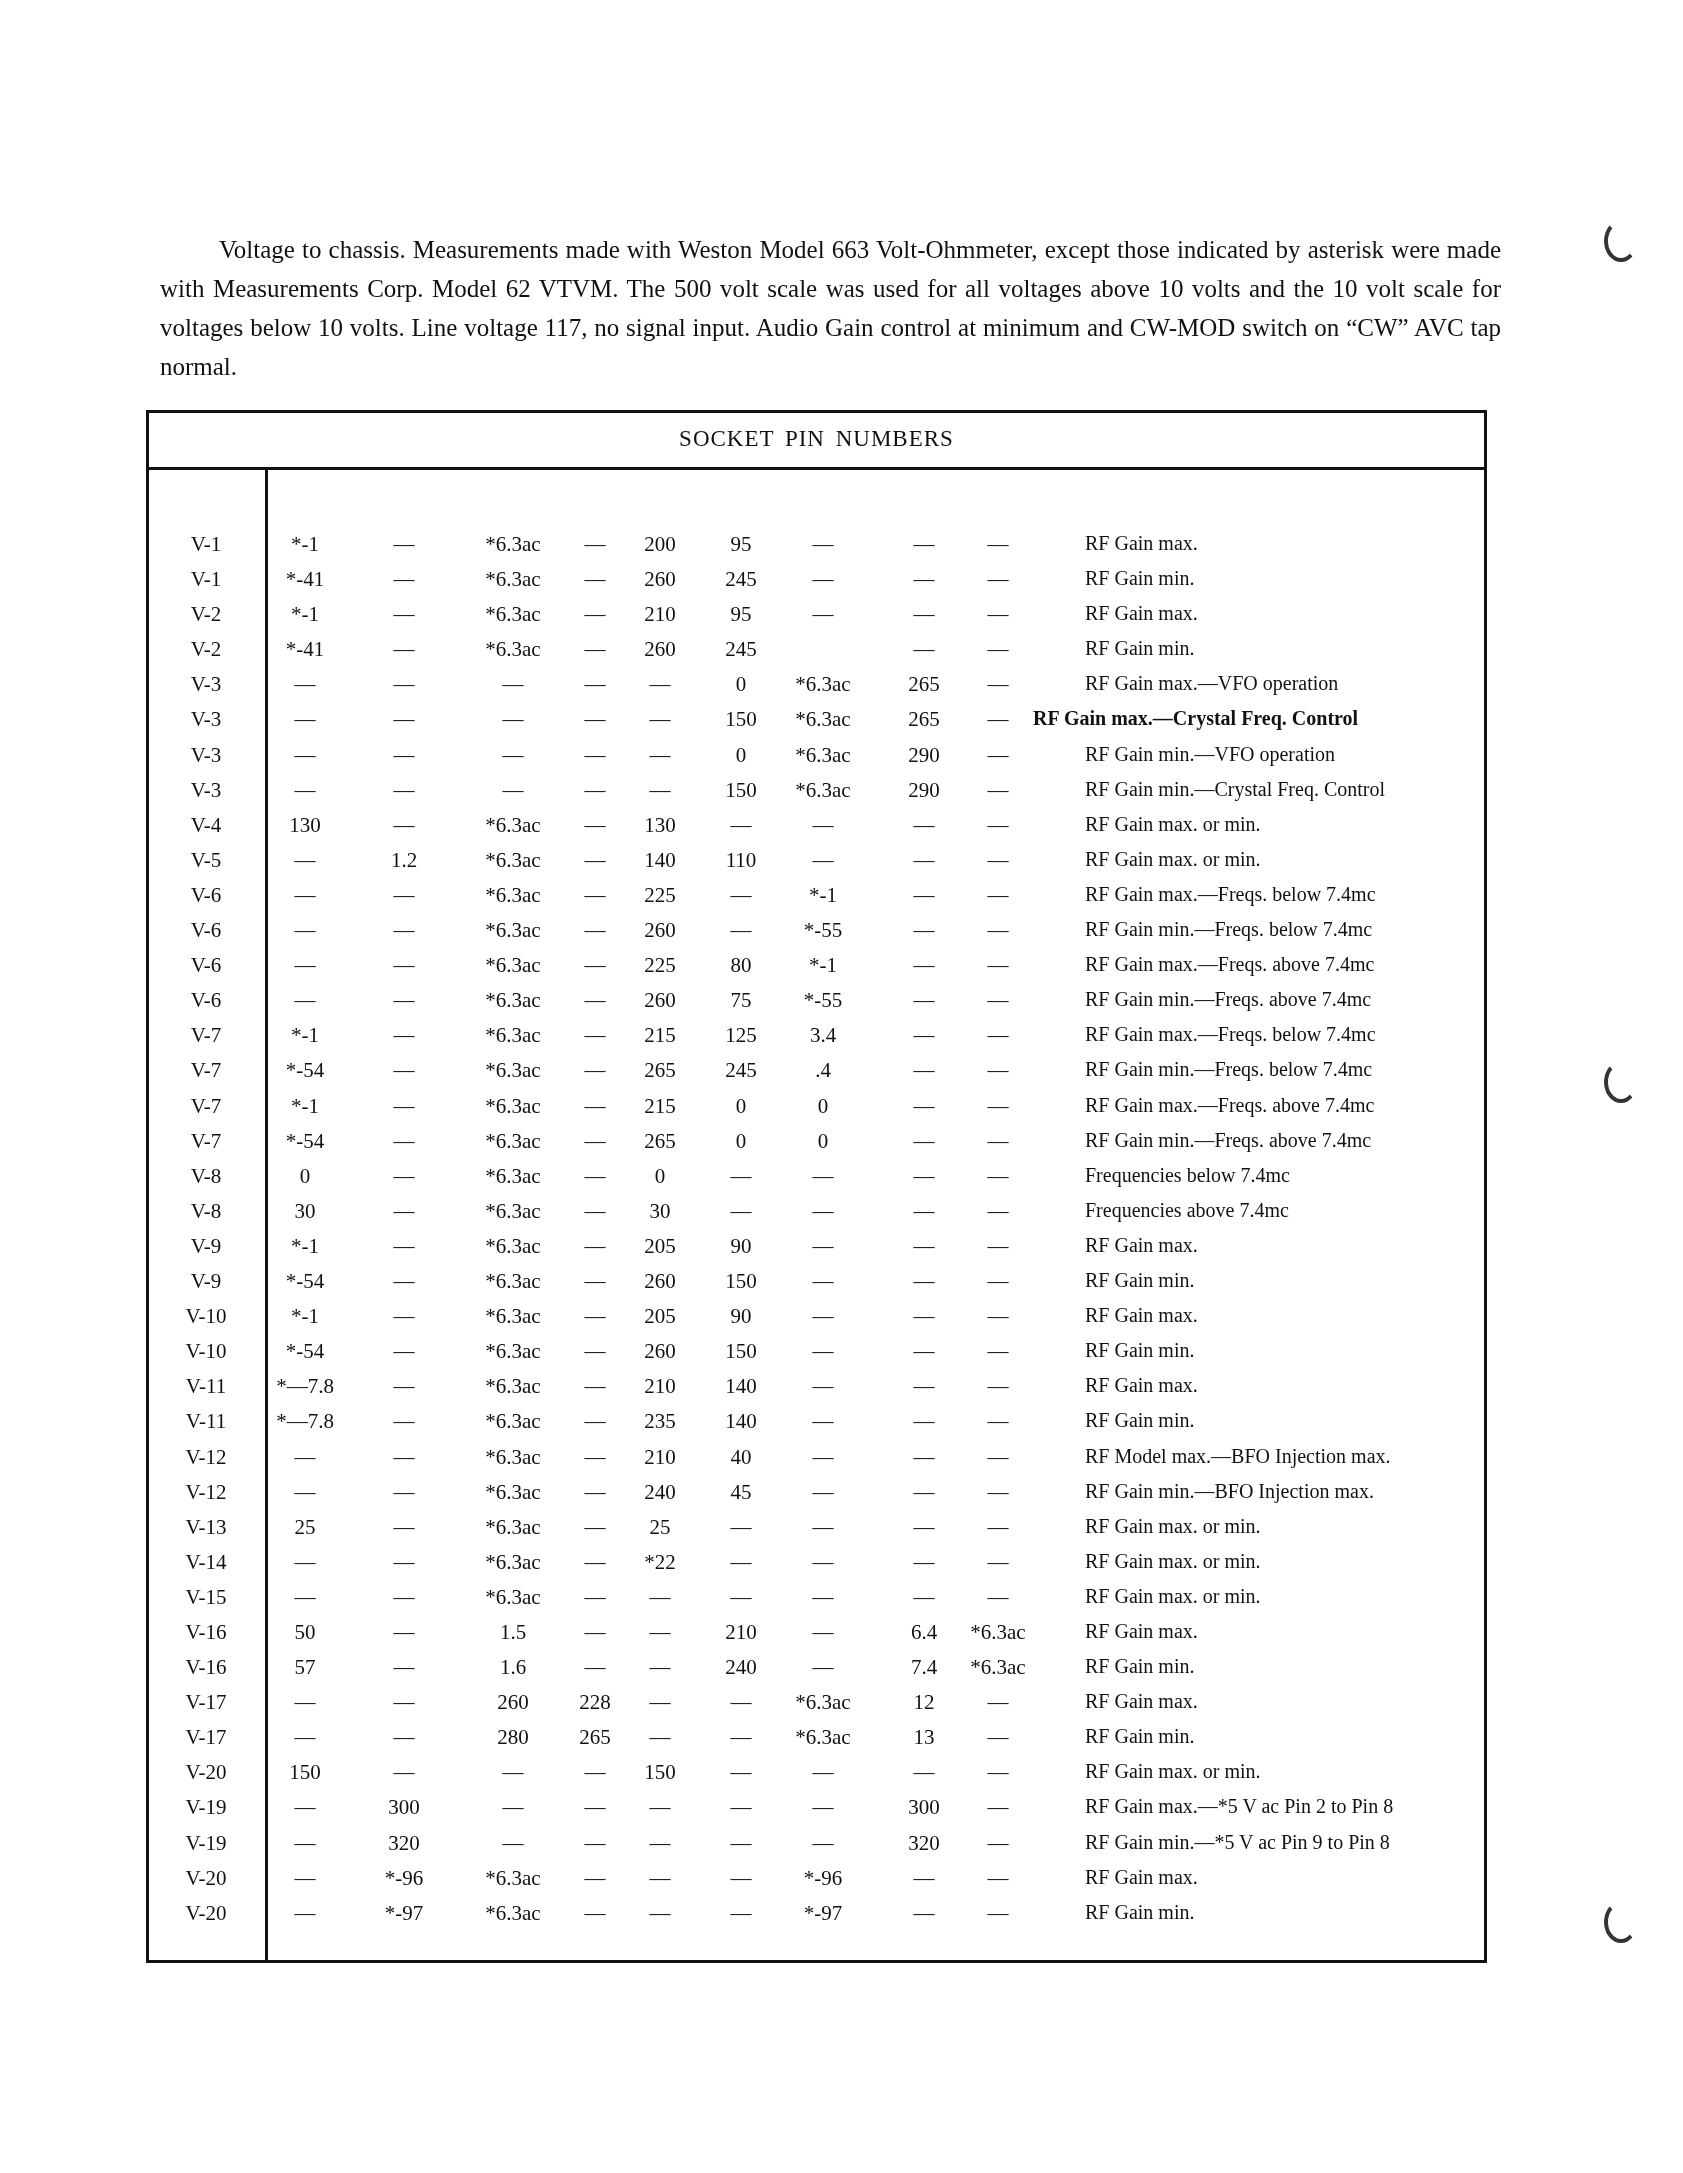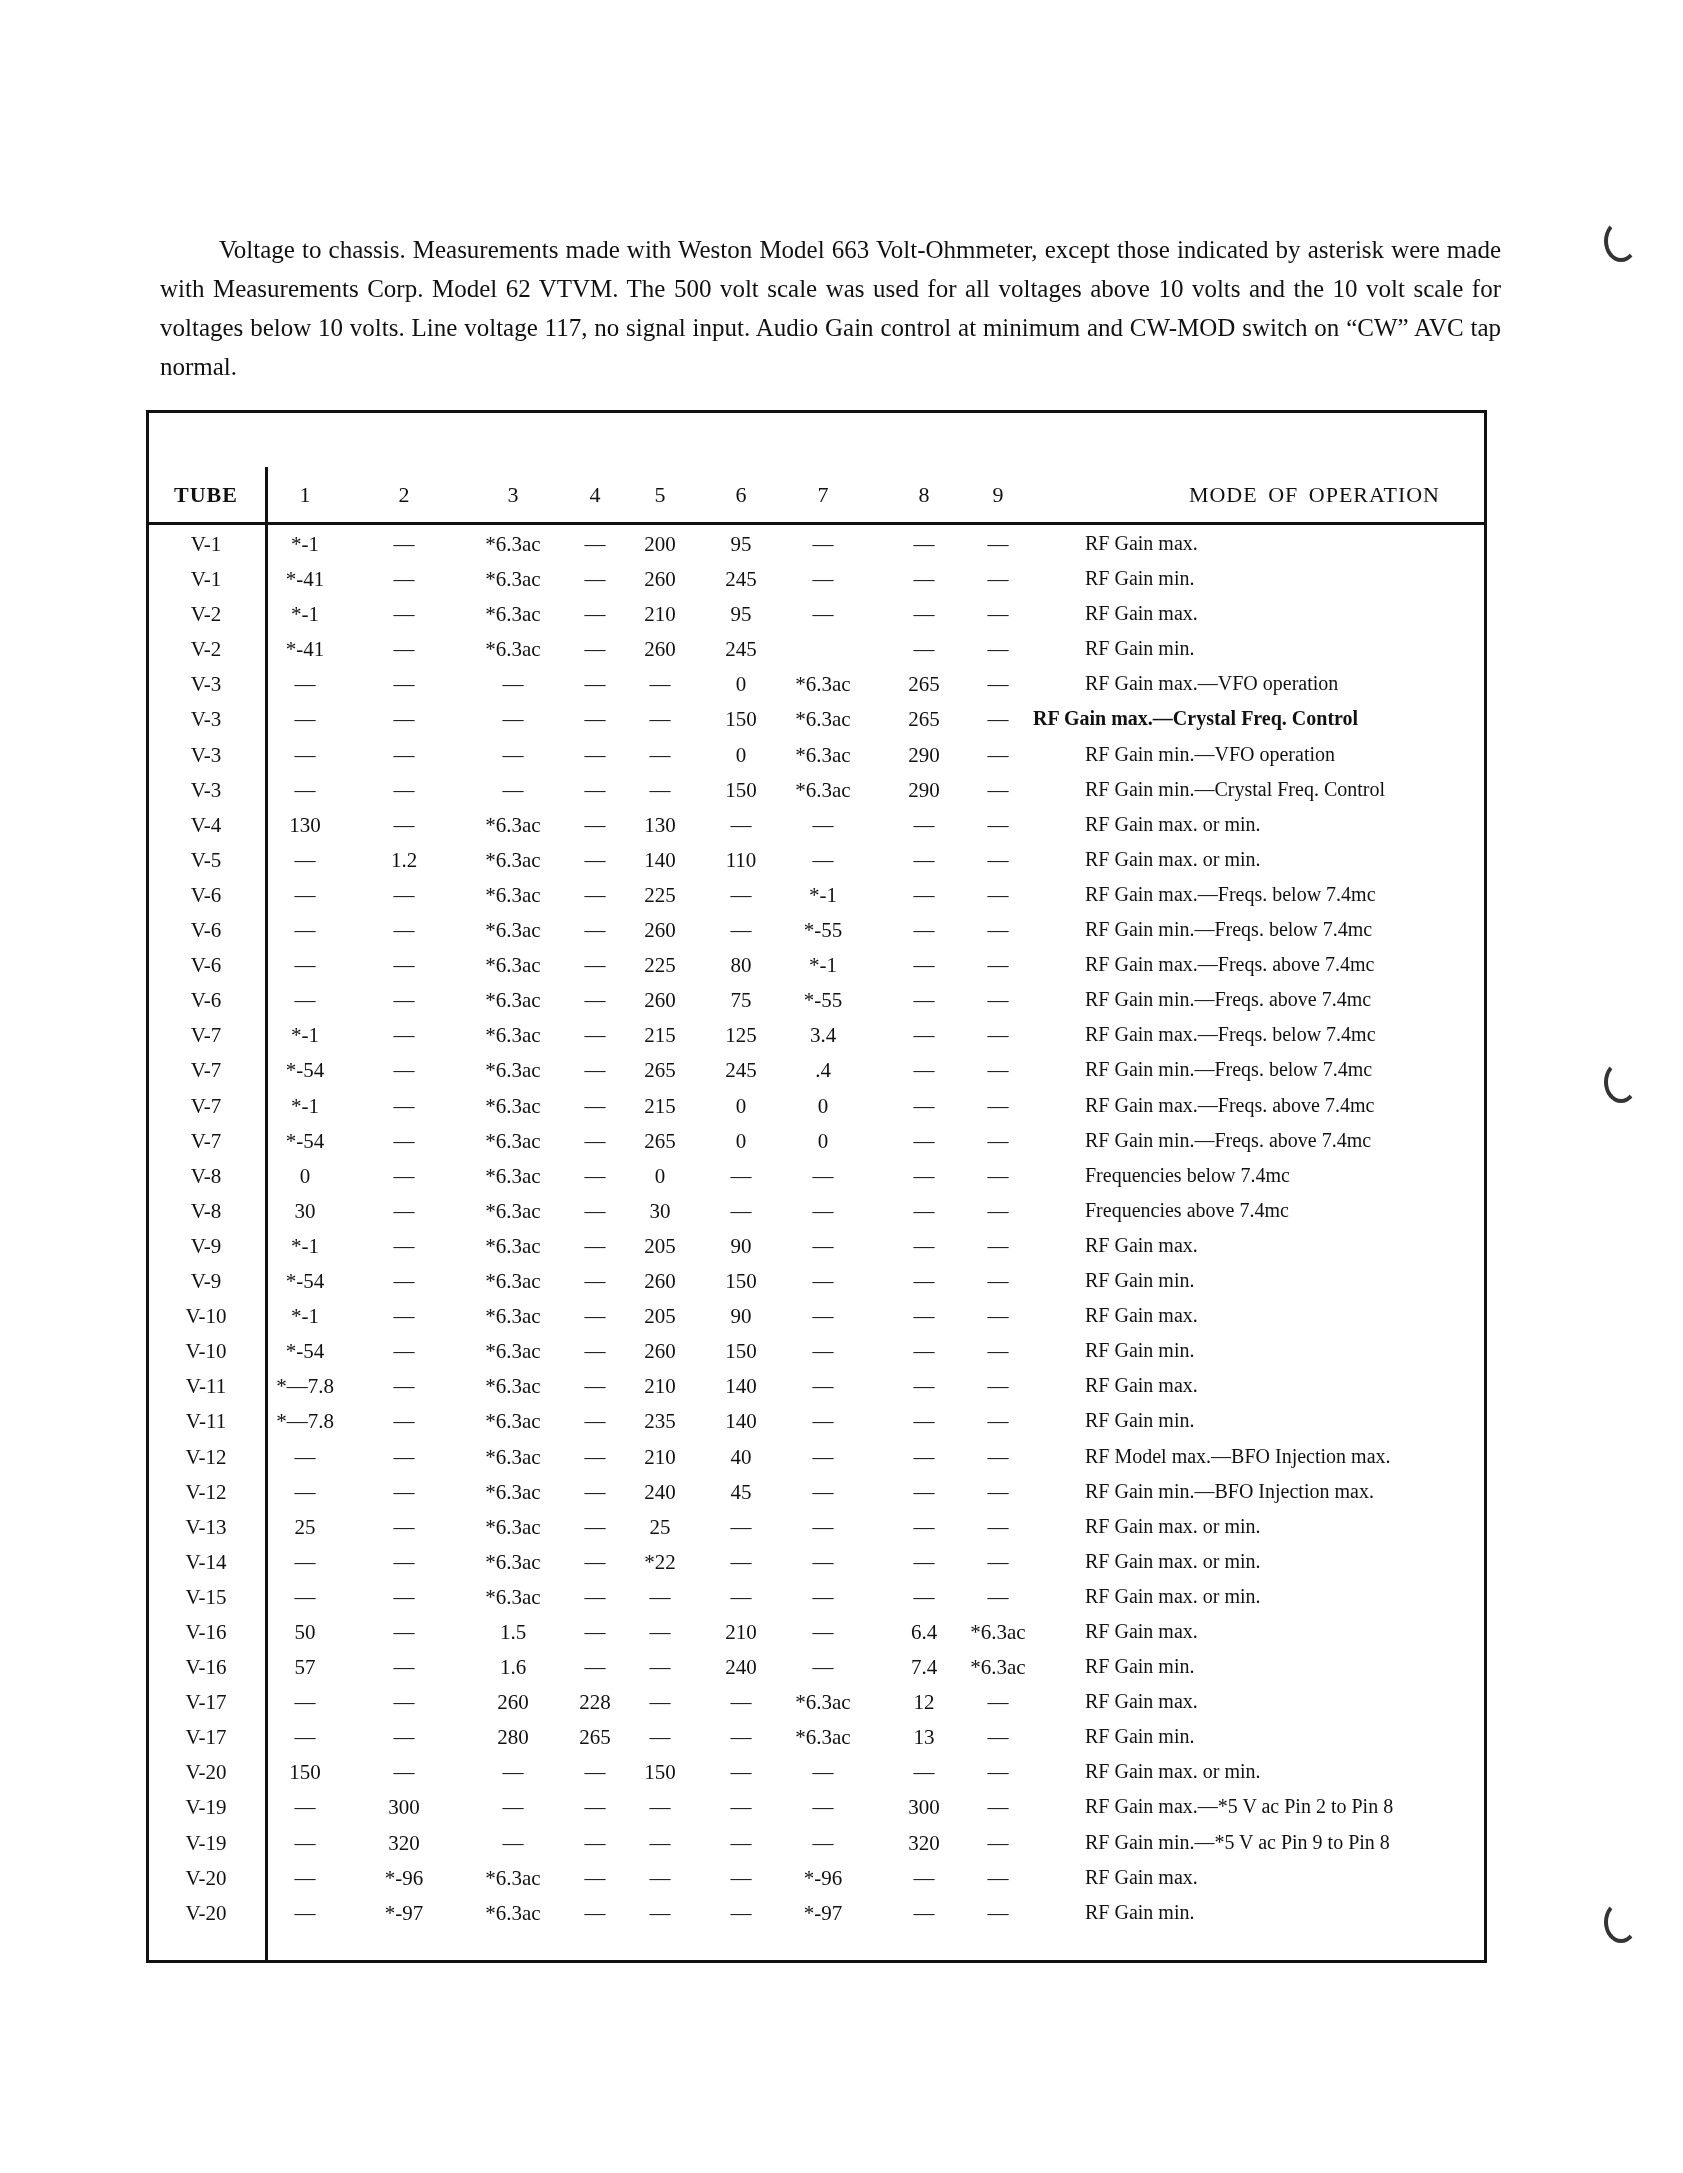--- a/index.html
+++ b/index.html
@@ -47,33 +47,23 @@
     border-radius: 50%; border-right-color: transparent; border-top-color: transparent; opacity: .85;
   }
 </style>
 </head>
 <body>
 
 <div class="page">
   <div class="intro">Voltage to chassis. Measurements made with Weston Model 663 Volt-Ohmmeter, except those indicated by asterisk were made with Measurements Corp. Model 62 VTVM. The 500 volt scale was used for all voltages above 10 volts and the 10 volt scale for voltages below 10 volts. Line voltage 117, no signal input. Audio Gain control at minimum and CW-MOD switch on “CW” AVC tap normal.</div>
 
   <div class="tbl">
-    <div class="tbl-head" id="thead">
-        <span class="cell hcell tube" style="left: 57px;">TUBE</span>
-        <span class="cell hcell" style="left: 156px;">1</span>
-        <span class="cell hcell" style="left: 255px;">2</span>
-        <span class="cell hcell" style="left: 364px;">3</span>
-        <span class="cell hcell" style="left: 446px;">4</span>
-        <span class="cell hcell" style="left: 511px;">5</span>
-        <span class="cell hcell" style="left: 592px;">6</span>
-        <span class="cell hcell" style="left: 674px;">7</span>
-        <span class="cell hcell" style="left: 775px;">8</span>
-        <span class="cell hcell" style="left: 849px;">9</span>
-        <span class="cell hcell mode" style="right: 44px;">MODE OF OPERATION</span>
-      </div>
+    <div class="tbl-top">
+      <span>SOCKET PIN NUMBERS</span>
+    </div>
     <div class="vline"></div>
     <div class="rows" id="tbody">
         <div class="row" style="top: 0px;">
           <span class="cell tubecell" style="left: 57px;">V-1</span>
           <span class="cell" style="left: 156px;">*-1</span>
           <span class="cell" style="left: 255px;">—</span>
           <span class="cell" style="left: 364px;">*6.3ac</span>
           <span class="cell" style="left: 446px;">—</span>
           <span class="cell" style="left: 511px;">200</span>
           <span class="cell" style="left: 592px;">95</span>

